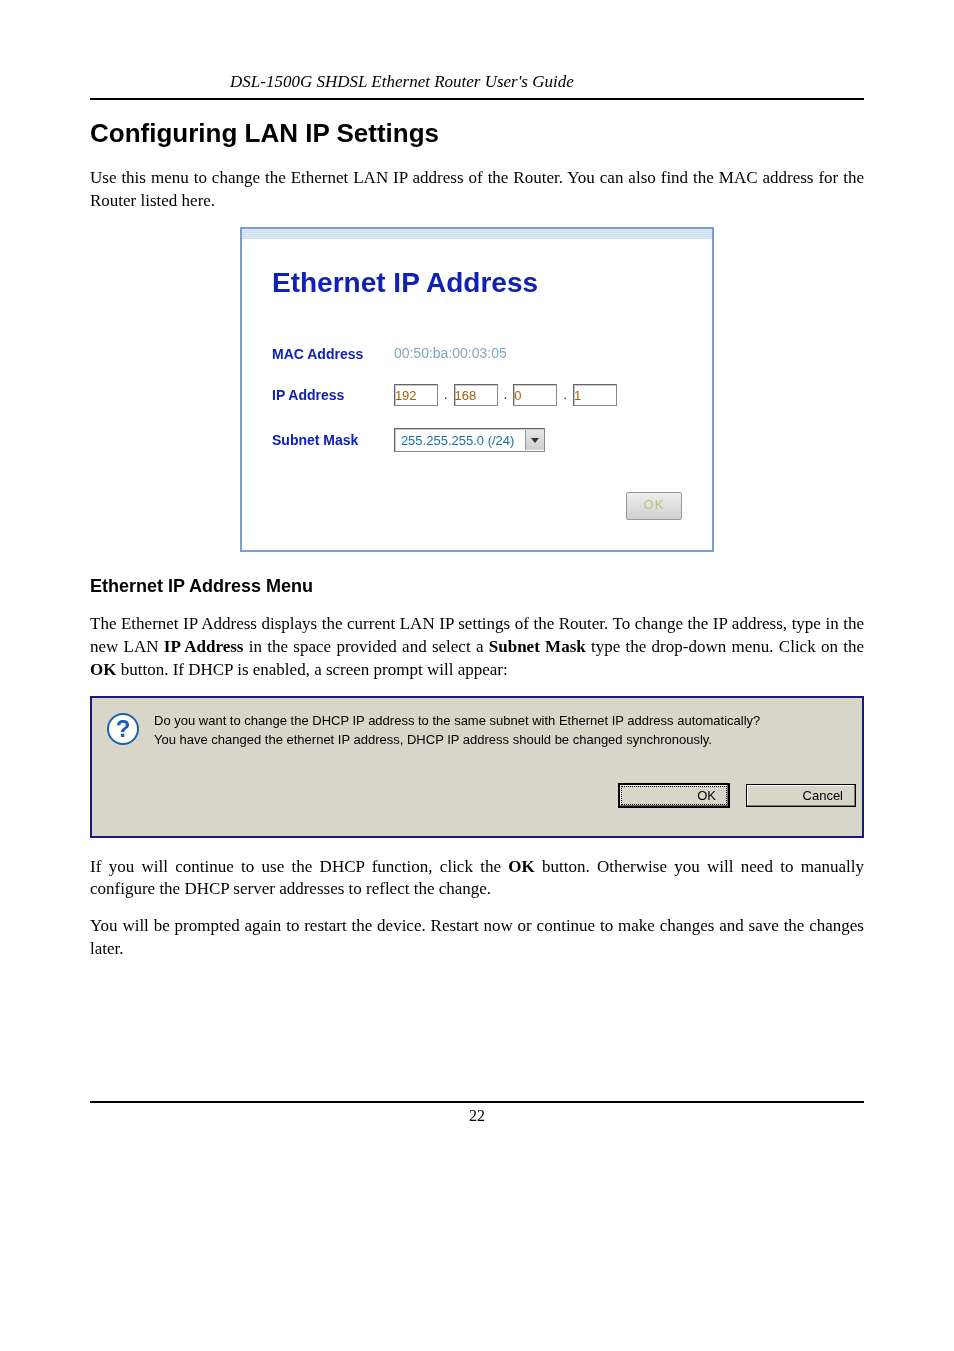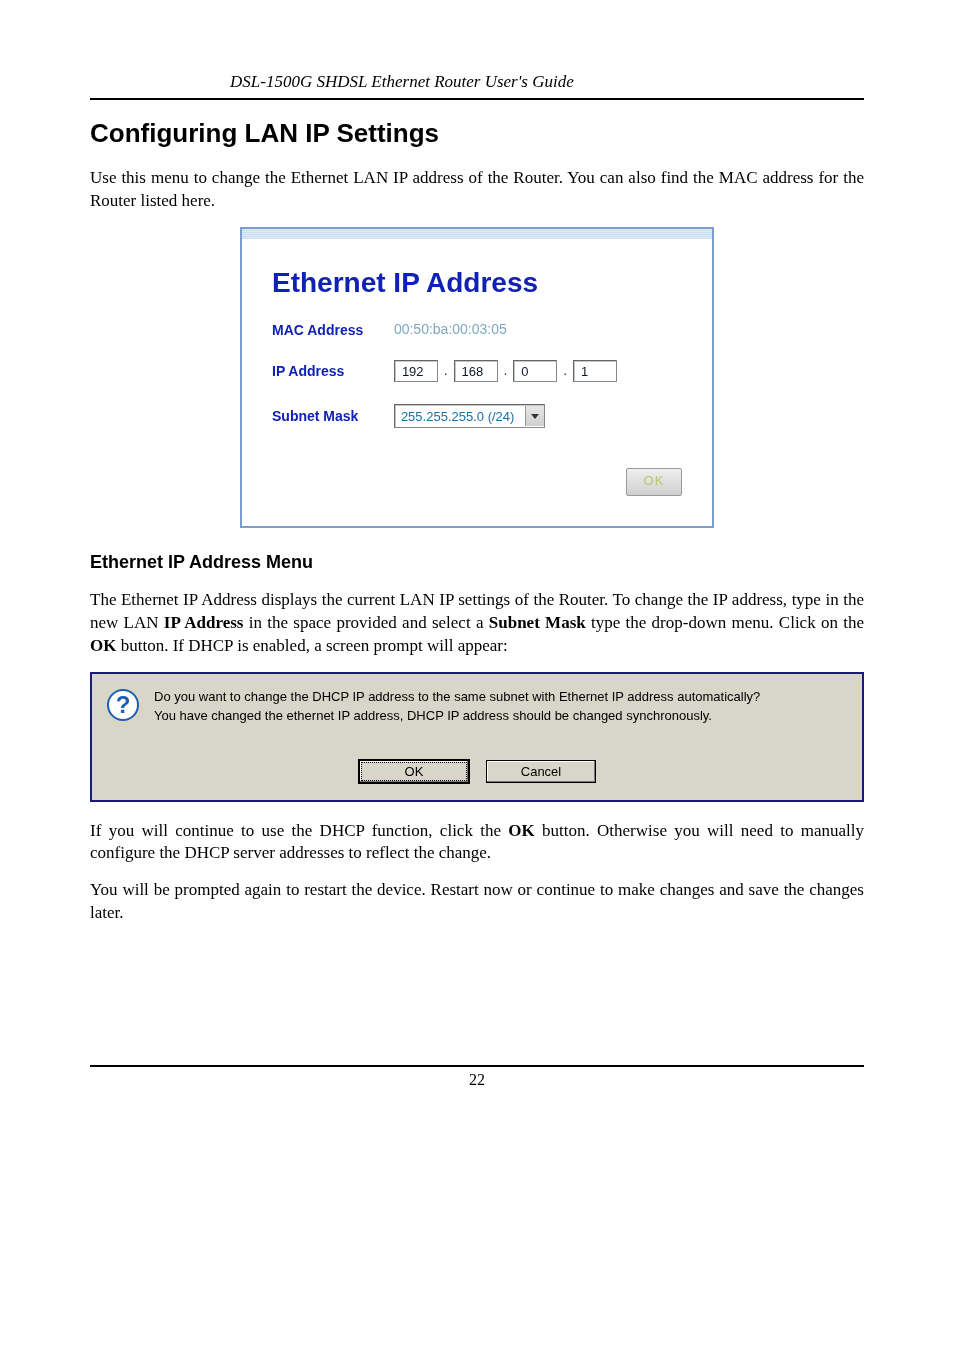--- a/index.html
+++ b/index.html
@@ -5,40 +5,40 @@
   html,body{margin:0;padding:0;background:#fff;font-family:"Times New Roman",Times,serif;color:#000}
   .page{width:954px;min-height:1351px;margin:0 auto;position:relative;box-sizing:border-box;padding:72px 90px 40px 90px}
   .header-italic{font-style:italic;font-size:17px;text-align:left;margin:0 0 6px 0;padding-left:140px}
   .hr-top{border:none;border-top:2px solid #000;margin:0 0 18px 0}
   .h2{font-family:Arial,Helvetica,sans-serif;font-weight:bold;font-size:26px;margin:10px 0 18px 0}
   .body-text{font-size:17px;line-height:1.35;text-align:justify;margin:0 0 14px 0}
   .panel-wrap{display:flex;justify-content:center;margin:4px 0 14px 0}
   .panel{border:2px solid #7b9ecf;width:470px;background:#fff}
   .panel-top{height:10px;background:repeating-linear-gradient(0deg,#cde0f3 0 1px,#dceaf7 1px 2px)}
   .panel-body{padding:28px 30px 30px 30px}
-  .eth-title{font-family:Arial,Helvetica,sans-serif;font-weight:bold;font-size:28px;color:#1021b5;margin:0 0 22px 0}
+  .eth-title{font-family:Arial,Helvetica,sans-serif;font-weight:bold;font-size:28px;color:#1021b5;margin:0 0 46px 0}
   .row{margin:22px 0;font-family:Arial,Helvetica,sans-serif;font-size:14px}
   .lbl{font-weight:bold;color:#1021b5;display:inline-block;width:118px;vertical-align:middle}
   .mac{color:#7ea8c0;font-size:14px}
-  .ipbox{display:inline-block;width:44px;height:22px;border:1px solid #888;border-top-color:#666;border-left-color:#666;background:#fff;color:#0f172a;font-family:Arial;font-size:13px;text-align:left;padding:3px 7px;box-sizing:border-box;vertical-align:middle;box-shadow:inset 1px 1px 0 #c8c8c8}
+  .ipbox{display:inline-block;width:44px;height:22px;border:1px solid #888;border-top-color:#666;border-left-color:#666;background:#fff;color:#a16207;font-family:Arial;font-size:13px;text-align:left;padding:3px 0;box-sizing:border-box;vertical-align:middle;box-shadow:inset 1px 1px 0 #c8c8c8}
   .dot{display:inline-block;margin:0 2px;color:#333}
   .select{display:inline-flex;align-items:center;border:1px solid #888;border-top-color:#666;border-left-color:#666;background:#fff;height:22px;box-shadow:inset 1px 1px 0 #c8c8c8;vertical-align:middle}
   .select-text{color:#1a6fa5;font-family:Arial;font-size:13px;padding:0 6px;min-width:118px}
   .select-btn{width:18px;height:20px;background:linear-gradient(#e6e6e6,#cfcfcf);border-left:1px solid #999;display:flex;align-items:center;justify-content:center}
   .tri{width:0;height:0;border-left:4px solid transparent;border-right:4px solid transparent;border-top:5px solid #333}
   .ok-row{text-align:right;margin-top:40px}
   .ok-btn{display:inline-block;width:54px;height:26px;background:linear-gradient(#eee,#d0d0d0);border:1px solid #9a9a9a;color:#b9c66a;font-family:Arial;font-size:13px;text-align:center;line-height:24px;letter-spacing:1px;border-radius:2px}
   .caption{font-family:Arial,Helvetica,sans-serif;font-weight:bold;font-size:18px;text-align:left;margin:24px 0 16px 0}
   .dialog{border:2px solid #1a1a7a;background:#d8d6c8;margin:6px 0 18px 0}
   .dialog-title{background:linear-gradient(#14267f,#0a144d);color:#fff;font-family:"MS Sans Serif",Tahoma,Arial,sans-serif;font-weight:bold;font-size:13px;padding:3px 4px;display:flex;align-items:center;justify-content:space-between}
   .dialog-x{width:16px;height:14px;background:#c9c7b9;border:1px solid #5a5a5a;color:#000;font-family:Arial;font-size:10px;font-weight:bold;display:flex;align-items:center;justify-content:center;line-height:1}
   .dialog-body{display:flex;align-items:flex-start;padding:14px 18px 8px 14px;font-family:"MS Sans Serif",Tahoma,Arial,sans-serif;font-size:13px;color:#000}
   .qicon{flex:0 0 auto;margin-right:14px}
   .dialog-text div{line-height:1.45}
-  .dialog-buttons{text-align:center;padding:6px 0 16px 0}
+  .dialog-buttons{text-align:right;padding:6px 0 28px 0}
   .winbtn{display:inline-block;min-width:84px;padding:3px 12px;margin:0 6px;font-family:"MS Sans Serif",Tahoma,Arial,sans-serif;font-size:13px;background:#d8d6c8;border:1px solid #000;box-shadow:inset -1px -1px 0 #777,inset 1px 1px 0 #fff}
   .winbtn.default{outline:1px dotted #000;outline-offset:-4px;border:2px solid #000}
   .footer-hr{border:none;border-top:2px solid #000;margin:140px 0 4px 0}
   .page-num{text-align:center;font-size:16px}
 </style>
 </head>
 <body>
 
 <div class="page">
   <div class="header-italic">DSL-1500G SHDSL Ethernet Router User's Guide</div>

